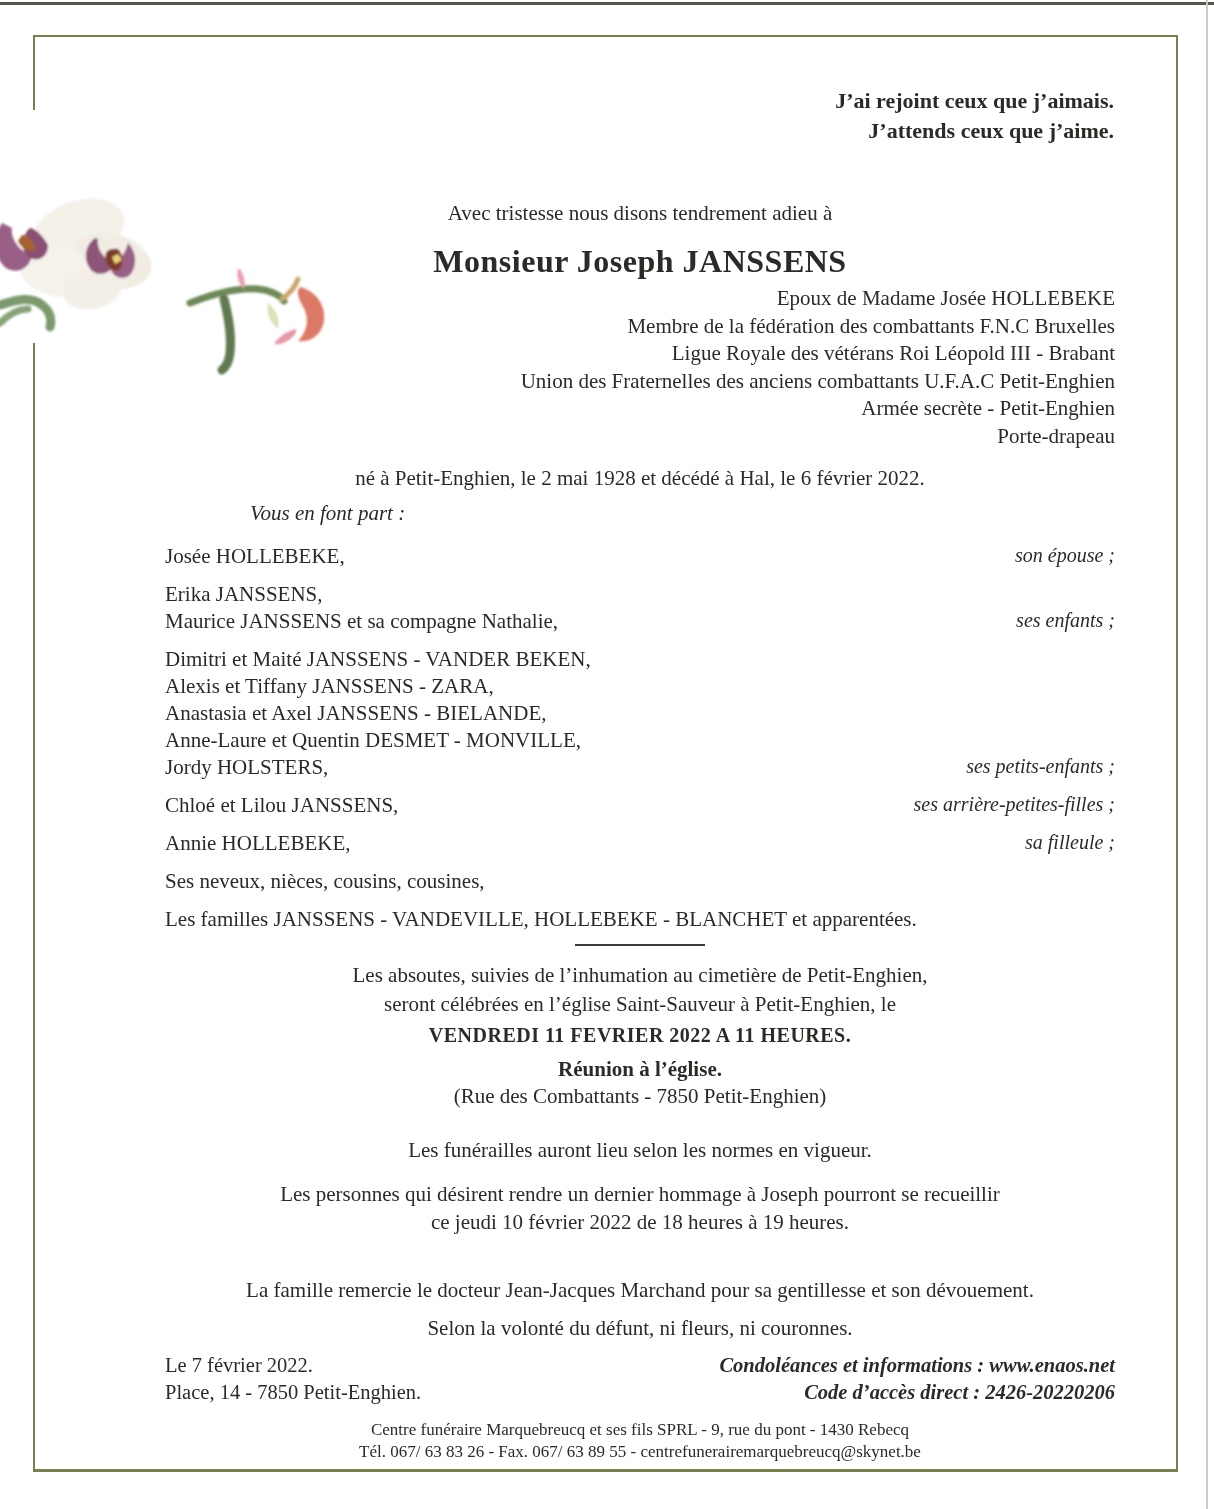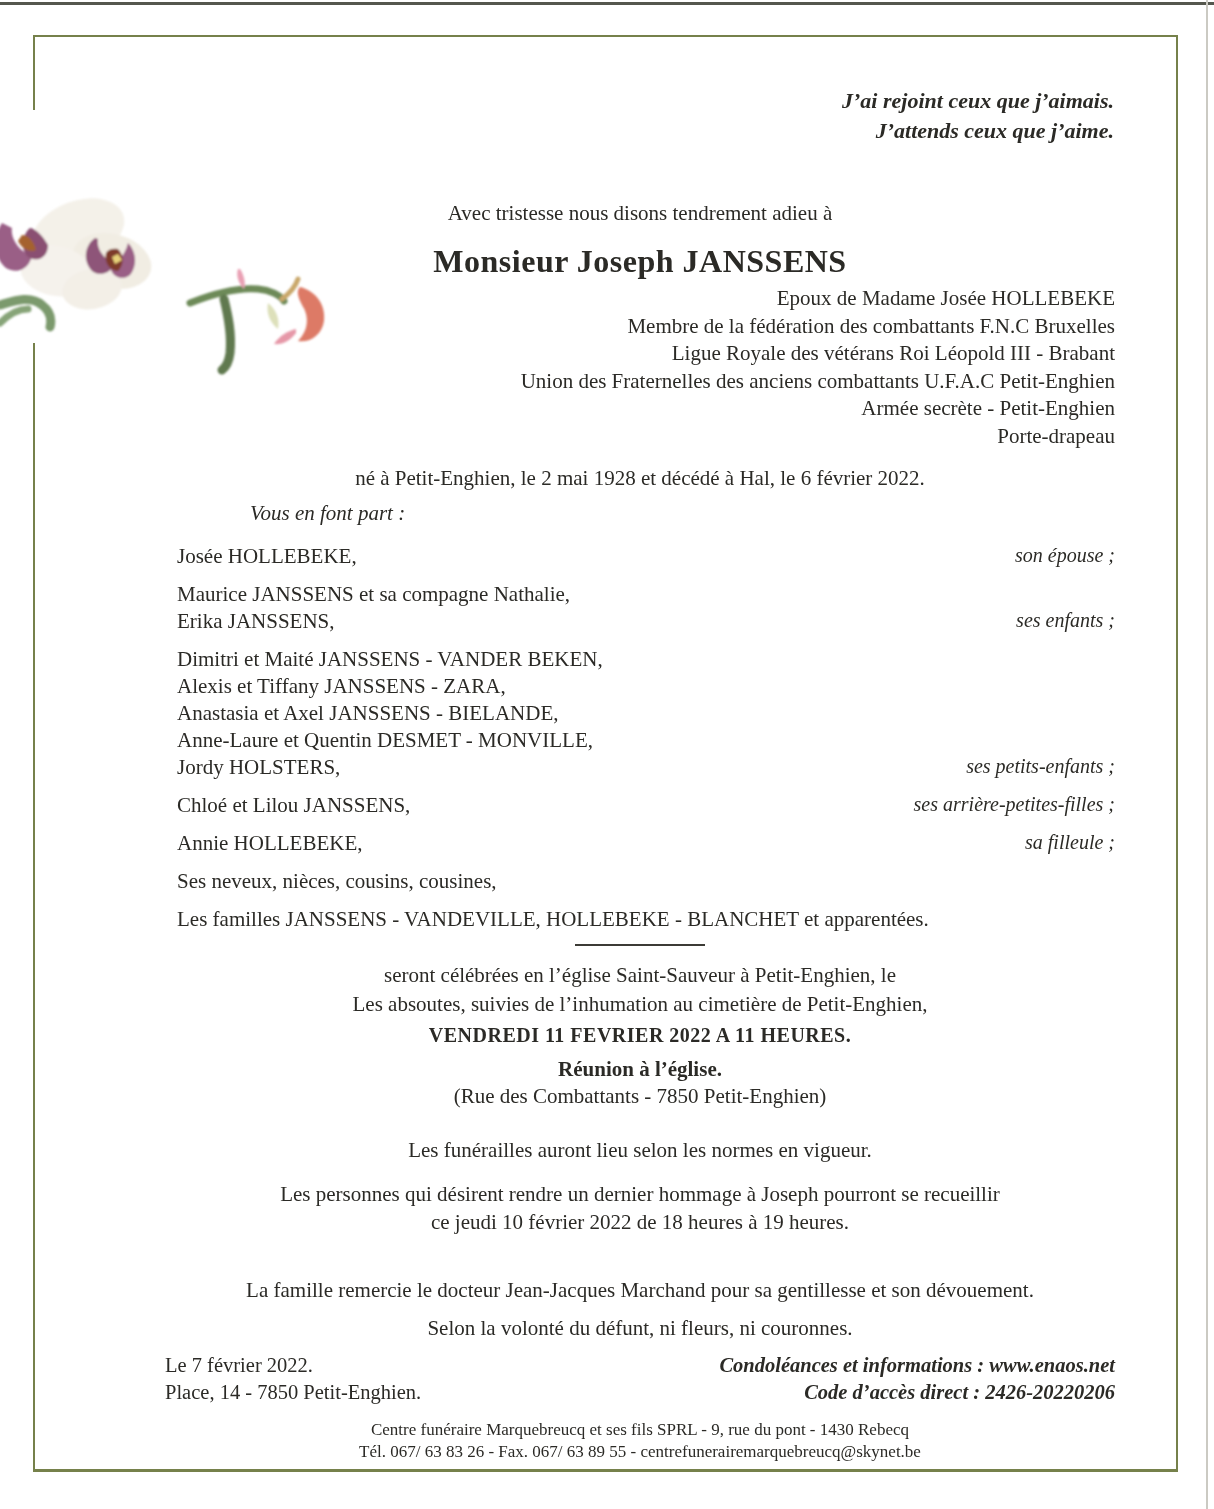--- a/index.html
+++ b/index.html
@@ -13,31 +13,31 @@
   .top-edge{left:0;top:2px;width:1214px;height:3px;background:#55574e;}
   .right-edge{left:1206px;top:0;width:2px;height:1509px;background:#cbcac3;}
   
   .frame{background:#76814b;}
   .frame-top{left:33px;top:35px;width:1145px;height:2px;}
   .frame-bottom{left:33px;top:1469px;width:1145px;height:3px;}
   .frame-right{left:1176px;top:35px;width:2px;height:1436px;}
   .frame-left-upper{left:33px;top:35px;width:2px;height:75px;}
   .frame-left-lower{left:33px;top:343px;width:2px;height:1126px;}
   
-  .quote{right:100px;top:86px;text-align:right;font-size:22px;font-weight:bold;font-style:italic;line-height:30px;}
+  .quote{right:100px;top:86px;text-align:right;font-size:22px;font-weight:bold;line-height:30px;}
   .content{left:165px;width:950px;text-align:center;}
   .intro-block{top:200px;}
   .intro-line{font-size:21px;line-height:26px;}
   .deceased-title{font-size:32px;font-weight:bold;line-height:38px;margin-top:16px;letter-spacing:.5px;}
   .subtitles{margin-top:5px;}
   .subtitle-line{font-size:21px;line-height:27.5px;text-align:right;}
   .life-dates{top:466px;font-size:21px;}
   .vous{left:250px;top:501px;font-size:21px;font-style:italic;}
   .family{left:165px;top:543px;width:950px;}
-  .fam-group{position:relative;margin-bottom:11px;margin-left:12px;}
+  .fam-group{position:relative;margin-bottom:11px;}
   .fam-name{font-size:21px;line-height:27px;}
   .fam-relation{position:absolute;right:0;bottom:1px;font-size:20px;font-style:italic;line-height:27px;}
   .separator{left:575px;top:944px;width:130px;height:2px;background:#3c3b36;}
   .ceremony{top:961px;}
   .cer-line{font-size:21px;line-height:29px;}
   .cer-datetime{font-size:20px;font-weight:bold;line-height:32px;letter-spacing:.5px;}
   .cer-meeting{font-size:21px;font-weight:bold;line-height:28px;margin-top:4px;}
   .cer-address{font-size:21px;line-height:26px;}
   .norms{top:1138px;font-size:21px;}
   .visitation{top:1180px;}
@@ -112,22 +112,22 @@
 <div class="abs content life-dates">né à Petit-Enghien, le 2 mai 1928 et décédé à Hal, le 6 février 2022.</div>
 
 <div class="abs vous">Vous en font part :</div>
 
 <div class="abs family">
   <div class="fam-group">
     <div class="fam-name">Josée HOLLEBEKE,</div>
     <div class="fam-relation">son épouse ;</div>
   </div>
   <div class="fam-group">
+    <div class="fam-name">Erika JANSSENS,</div>
     <div class="fam-name">Maurice JANSSENS et sa compagne Nathalie,</div>
-    <div class="fam-name">Erika JANSSENS,</div>
     <div class="fam-relation">ses enfants ;</div>
   </div>
   <div class="fam-group">
     <div class="fam-name">Dimitri et Maité JANSSENS - VANDER BEKEN,</div>
     <div class="fam-name">Alexis et Tiffany JANSSENS - ZARA,</div>
     <div class="fam-name">Anastasia et Axel JANSSENS - BIELANDE,</div>
     <div class="fam-name">Anne-Laure et Quentin DESMET - MONVILLE,</div>
     <div class="fam-name">Jordy HOLSTERS,</div>
     <div class="fam-relation">ses petits-enfants ;</div>
   </div>
@@ -143,22 +143,22 @@
     <div class="fam-name">Ses neveux, nièces, cousins, cousines,</div>
   </div>
   <div class="fam-group">
     <div class="fam-name">Les familles JANSSENS - VANDEVILLE, HOLLEBEKE - BLANCHET et apparentées.</div>
   </div>
 </div>
 
 <div class="abs separator"></div>
 
 <div class="abs content ceremony">
+  <div class="cer-line">Les absoutes, suivies de l’inhumation au cimetière de Petit-Enghien,</div>
   <div class="cer-line">seront célébrées en l’église Saint-Sauveur à Petit-Enghien, le</div>
-  <div class="cer-line">Les absoutes, suivies de l’inhumation au cimetière de Petit-Enghien,</div>
   <div class="cer-datetime">VENDREDI 11 FEVRIER 2022 A 11 HEURES.</div>
   <div class="cer-meeting">Réunion à l’église.</div>
   <div class="cer-address">(Rue des Combattants - 7850 Petit-Enghien)</div>
 </div>
 
 <div class="abs content norms">Les funérailles auront lieu selon les normes en vigueur.</div>
 
 <div class="abs content visitation">
   <div class="vis-line">Les personnes qui désirent rendre un dernier hommage à Joseph pourront se recueillir</div>
   <div class="vis-line">ce jeudi 10 février 2022 de 18 heures à 19 heures.</div>

